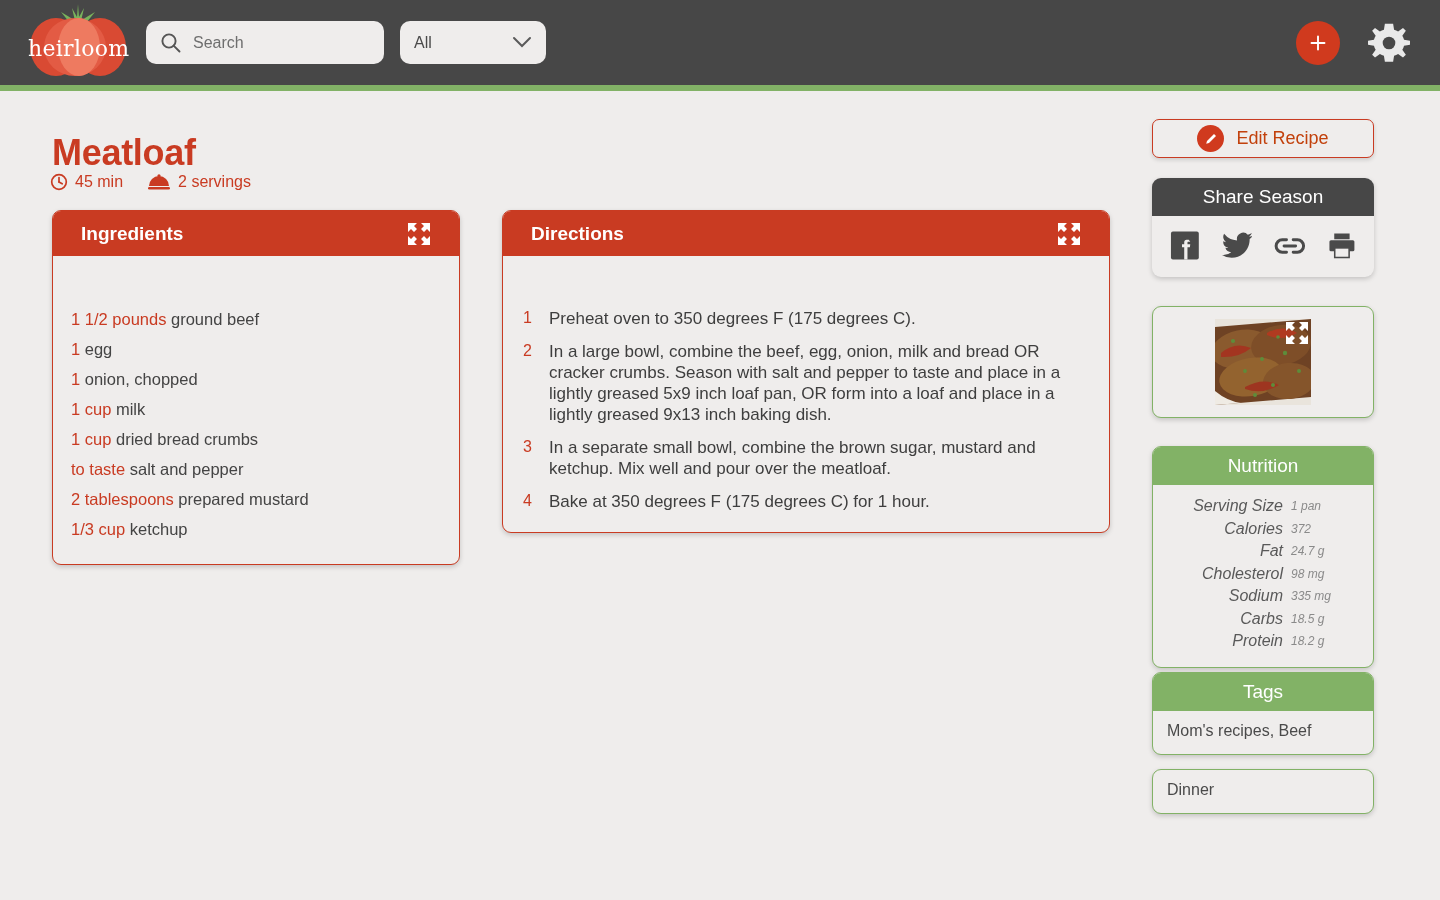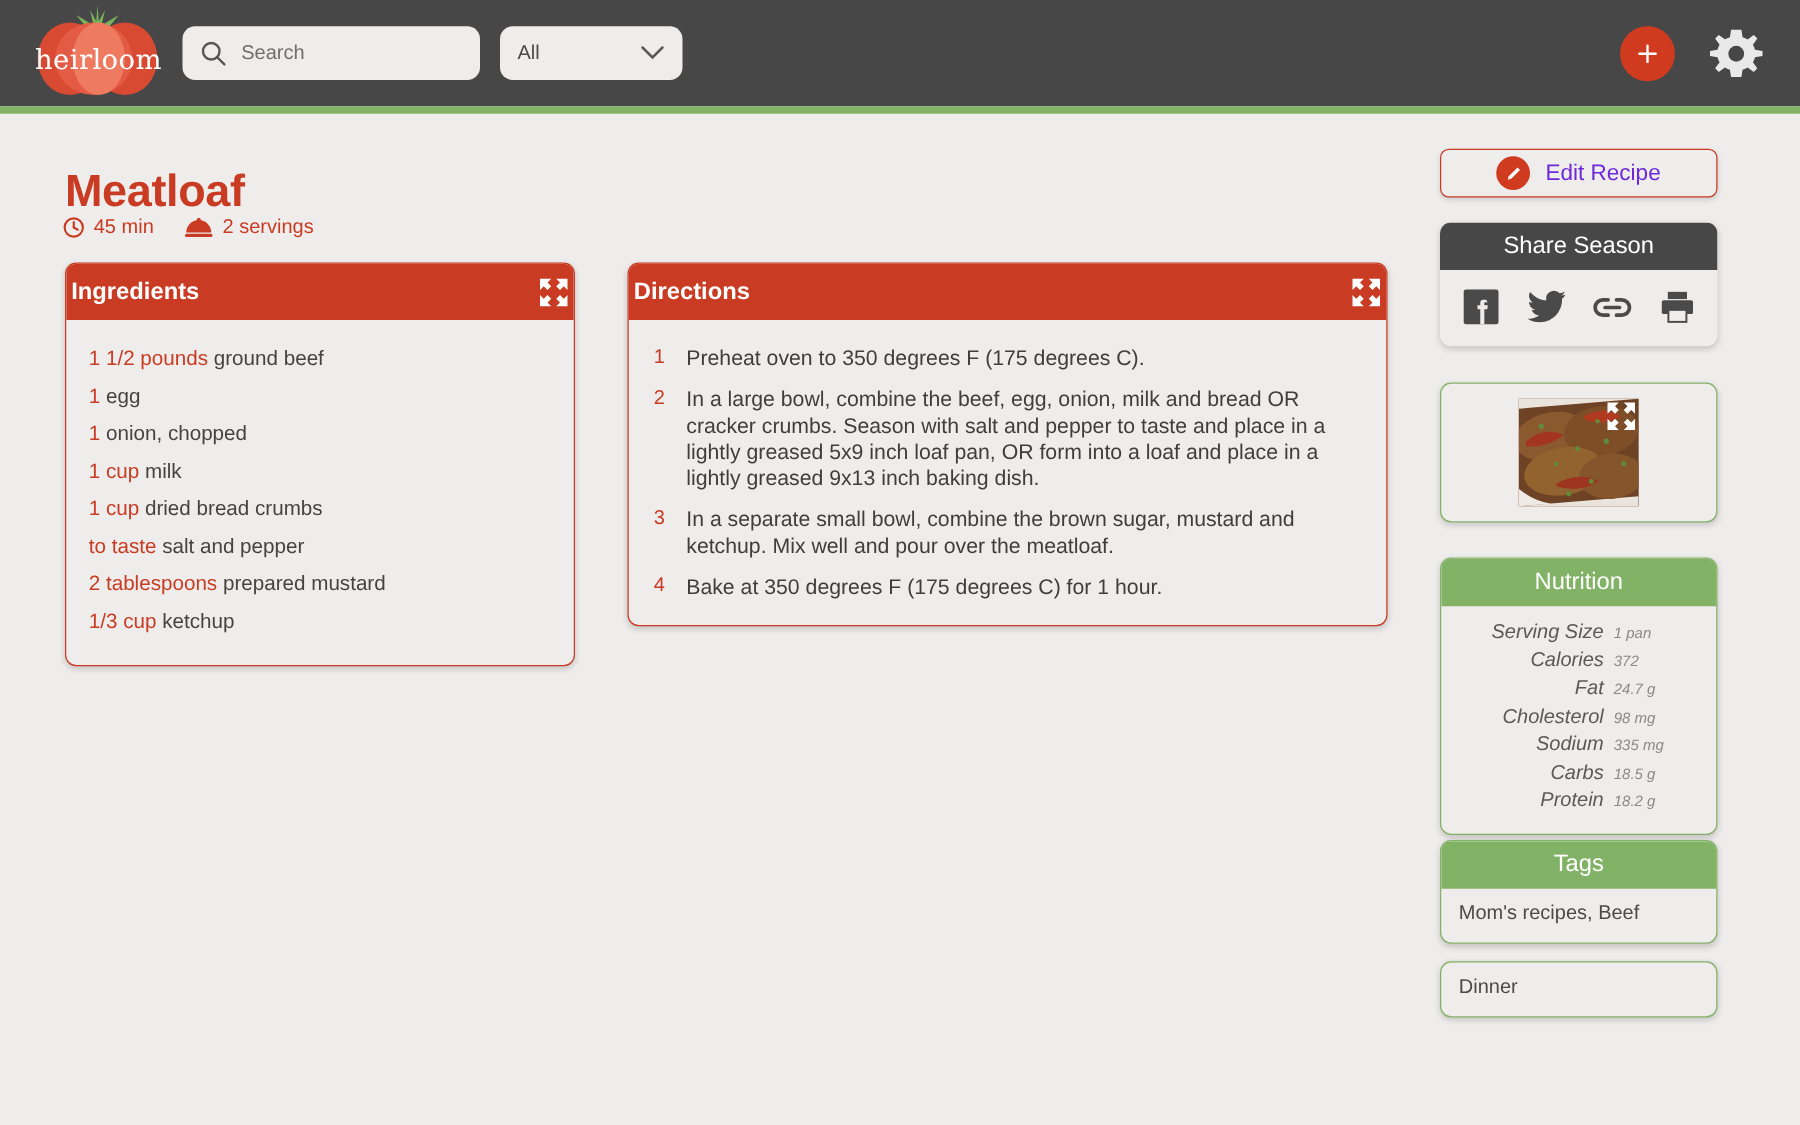--- a/index.html
+++ b/index.html
@@ -91,42 +91,42 @@
   
   .card {
     position: absolute; background: #EFEDEC;
     border-radius: 9px; box-shadow: 0 2px 5px rgba(0,0,0,.18);
     overflow: hidden;
   }
   .card.red { border: 1px solid #C93B22; }
   .card-head {
     background: #C93B22; color: #fff;
     height: 45px; display: flex; align-items: center;
-    padding: 0 4px; font-size: 19px; font-weight: bold;
+    padding: 0 28px; font-size: 19px; font-weight: bold;
   }
   .card-head .spacer { flex: 1; }
-  .card-body { padding: 16px 18px 20px; }
+  .card-body { padding: 16px 18px 20px; margin-top: 32px; }
 
   .ing { font-size: 16.5px; color: #444; line-height: 30px; }
   .ing .q { color: #C93B22; }
 
   .dir { display: flex; margin-bottom: 12px; }
   .dir .n { color: #C93B22; font-size: 16px; width: 26px; flex: none; padding-top: 1px; }
   .dir .t { color: #3E3E3E; font-size: 17px; line-height: 21px; }
 
   
   .editbtn {
     position: absolute; left: 1152px; top: 28px;
     width: 222px; height: 39px;
     border: 1px solid #C93B22; border-radius: 7px;
     background: #EFEDEC; display: flex; align-items: center;
     justify-content: center; gap: 12px;
     box-shadow: 0 2px 4px rgba(0,0,0,.14);
   }
-  .editbtn .lbl { color: #6d28d9; font-size: 18px; }
+  .editbtn .lbl { color: #c2410c; font-size: 18px; }
   .pencil {
     width: 27px; height: 27px; border-radius: 50%;
     background: #D03A1E; display: flex; align-items: center; justify-content: center;
   }
 
   .side {
     position: absolute; left: 1152px; width: 222px;
     border-radius: 9px; overflow: hidden;
     box-shadow: 0 2px 5px rgba(0,0,0,.18);
     background: #EFEDEC;

